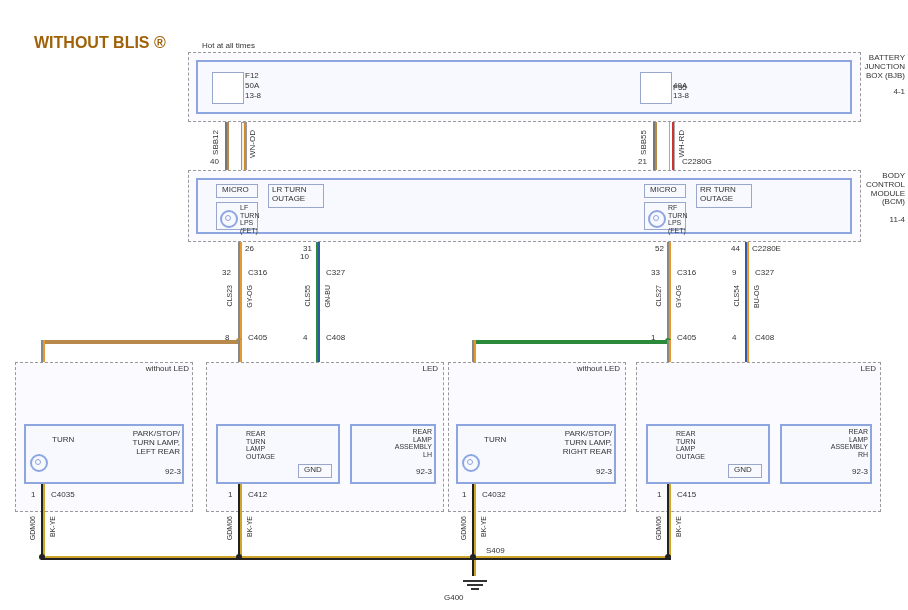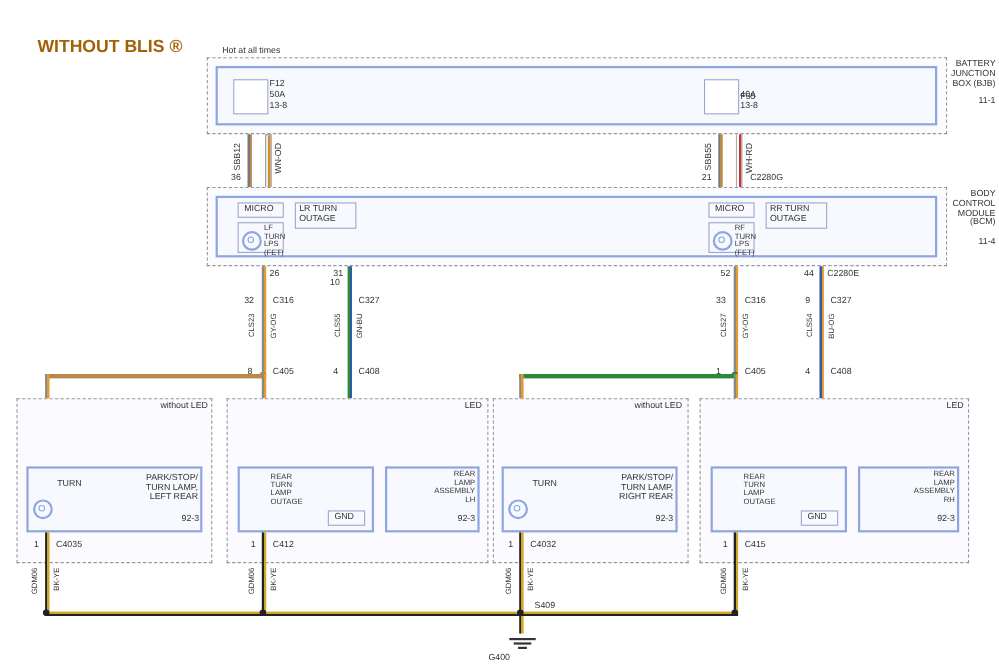--- a/index.html
+++ b/index.html
@@ -35,37 +35,37 @@
 <div class="canvas">
 
 <div class="title" style="left:34px;top:34px;">WITHOUT BLIS ®</div>
 
 <div class="box dashed" style="left:188px;top:52px;width:673px;height:70px;background:#fbfbff;"></div>
 <div class="box solid" style="left:196px;top:60px;width:656px;height:54px;"></div>
 <div class="lbl" style="left:202px;top:42px;">Hot at all times</div>
 <div class="lbl right" style="left:863px;top:54px;width:42px;white-space:pre-line;">BATTERY
 JUNCTION
 BOX (BJB)</div>
-<div class="lbl right" style="left:863px;top:88px;width:42px;">11-1</div>
+<div class="lbl right" style="left:863px;top:88px;width:42px;">4-1</div>
 
 <div class="fuse" style="left:212px;top:72px;width:30px;height:30px;"></div>
 <div class="lbl" style="left:245px;top:72px;">F12</div>
 <div class="lbl" style="left:245px;top:82px;">50A</div>
 <div class="lbl" style="left:245px;top:92px;">13-8</div>
 
 <div class="fuse" style="left:640px;top:72px;width:30px;height:30px;"></div>
 <div class="lbl" style="left:673px;top:72px;margin-top:12px;">F55</div>
 <div class="lbl" style="left:673px;top:82px;">40A</div>
 <div class="lbl" style="left:673px;top:92px;">13-8</div>
 
 <div class="wire-v w-gb" style="left:225px;top:122px;height:52px;"></div>
 <div class="lbl rot" style="left:212px;top:130px;">SBB12</div>
 <div class="wire-v" style="left:241px;top:122px;height:52px;background:linear-gradient(90deg,#eee 50%,#d38b2a 50%);border:1px solid #999;"></div>
 <div class="lbl rot" style="left:249px;top:130px;">WN-OD</div>
-<div class="pin" style="left:210px;top:157px;">36</div>
+<div class="pin" style="left:210px;top:157px;">40</div>
 
 <div class="wire-v" style="left:653px;top:122px;height:52px;background:linear-gradient(90deg,#777 50%,#b8894a 50%);"></div>
 <div class="lbl rot" style="left:640px;top:130px;">SBB55</div>
 <div class="wire-v w-wr" style="left:669px;top:122px;height:52px;"></div>
 <div class="lbl rot" style="left:678px;top:130px;">WH-RD</div>
 <div class="pin" style="left:638px;top:157px;">21</div>
 <div class="pin" style="left:682px;top:157px;">C2280G</div>
 
 <div class="box dashed" style="left:188px;top:170px;width:673px;height:72px;background:#fbfbff;"></div>
 <div class="box solid" style="left:196px;top:178px;width:656px;height:56px;"></div>

